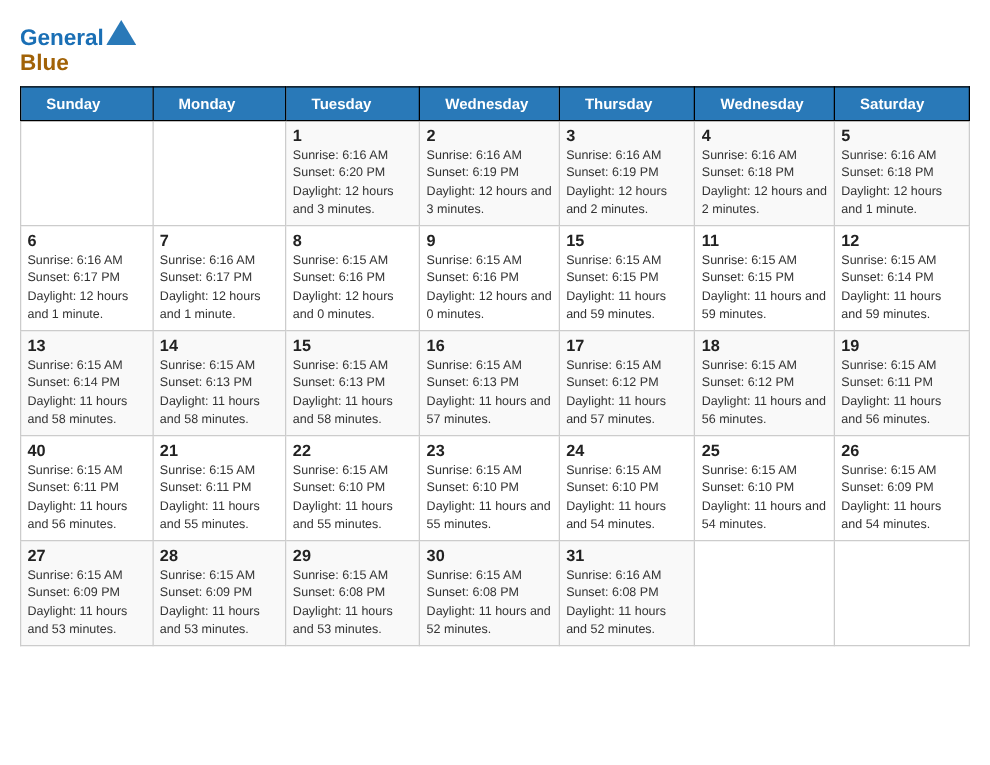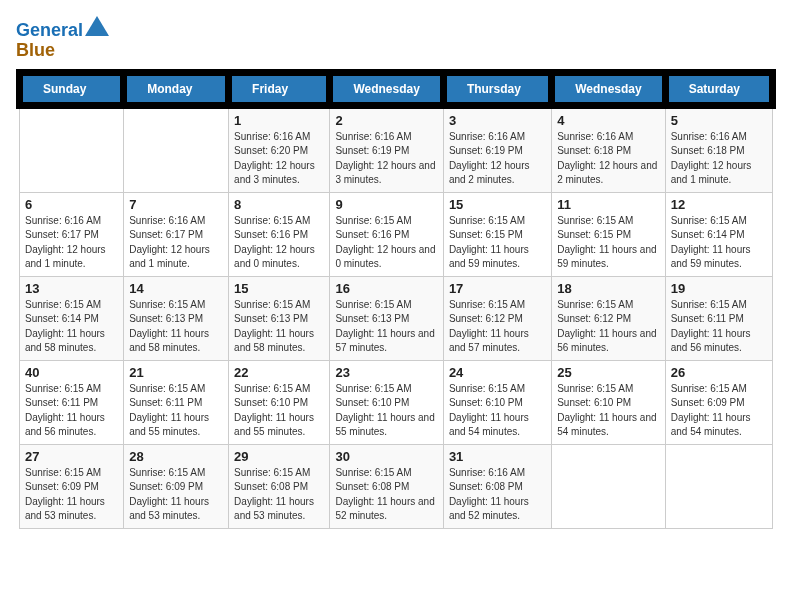--- a/index.html
+++ b/index.html
@@ -51,21 +51,21 @@
       border-collapse: collapse;
       font-size: 11px;
     }
     thead tr th {
       background: #2979b8;
       color: #fff;
       padding: 6px 20px;
       text-align: left;
       font-size: 12px;
       font-weight: bold;
-      border: 7px solid #000000;
+      border: 1px solid #000000;
     }
     tbody tr td {
       border: 1px solid #ccc;
       vertical-align: top;
       padding: 4px 5px;
       height: 80px;
       width: 113px;
     }
     .day-number {
       font-size: 13px;
@@ -103,21 +103,21 @@
       </div>
     </div>
   </div>
 </div>
 
 <table>
   <thead>
     <tr>
     <th>Sunday</th>
         <th>Monday</th>
-        <th>Friday</th>
+        <th>Tuesday</th>
         <th>Wednesday</th>
         <th>Thursday</th>
         <th>Wednesday</th>
         <th>Saturday</th>
       </tr>
   </thead>
   <tbody id="calendar-body">
   <tr>
         <td class="empty"></td>
         <td class="empty"></td>

